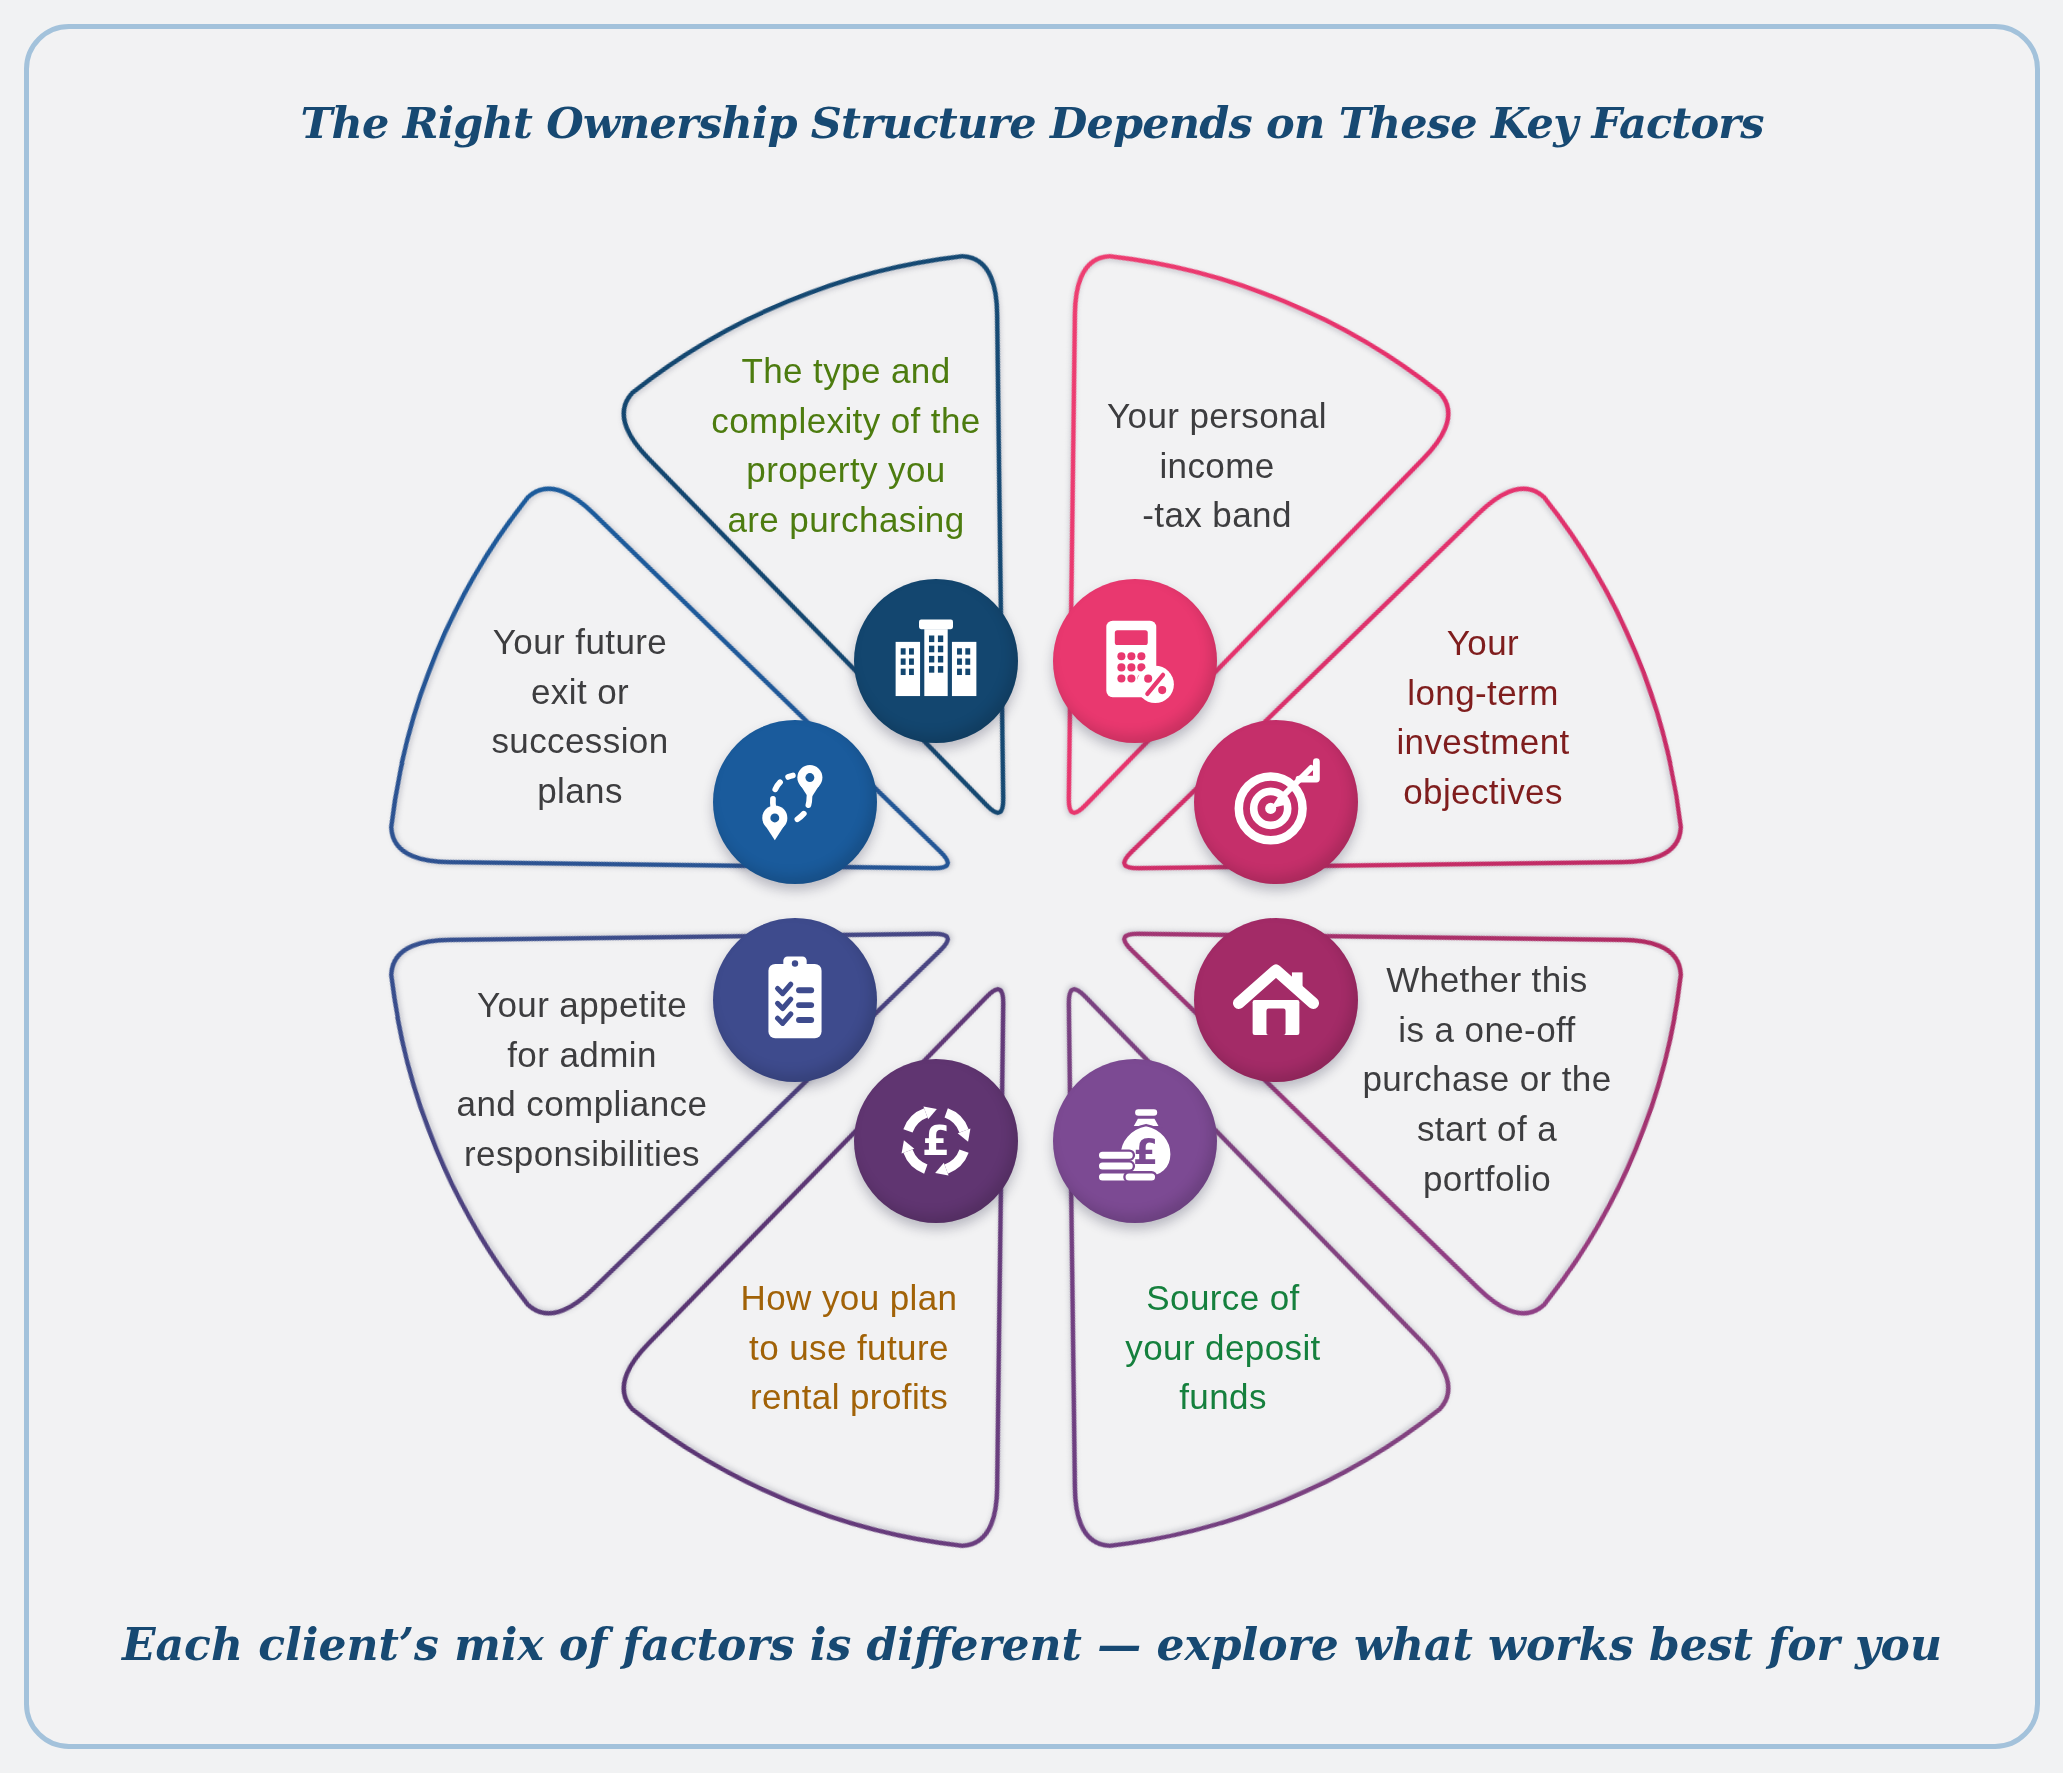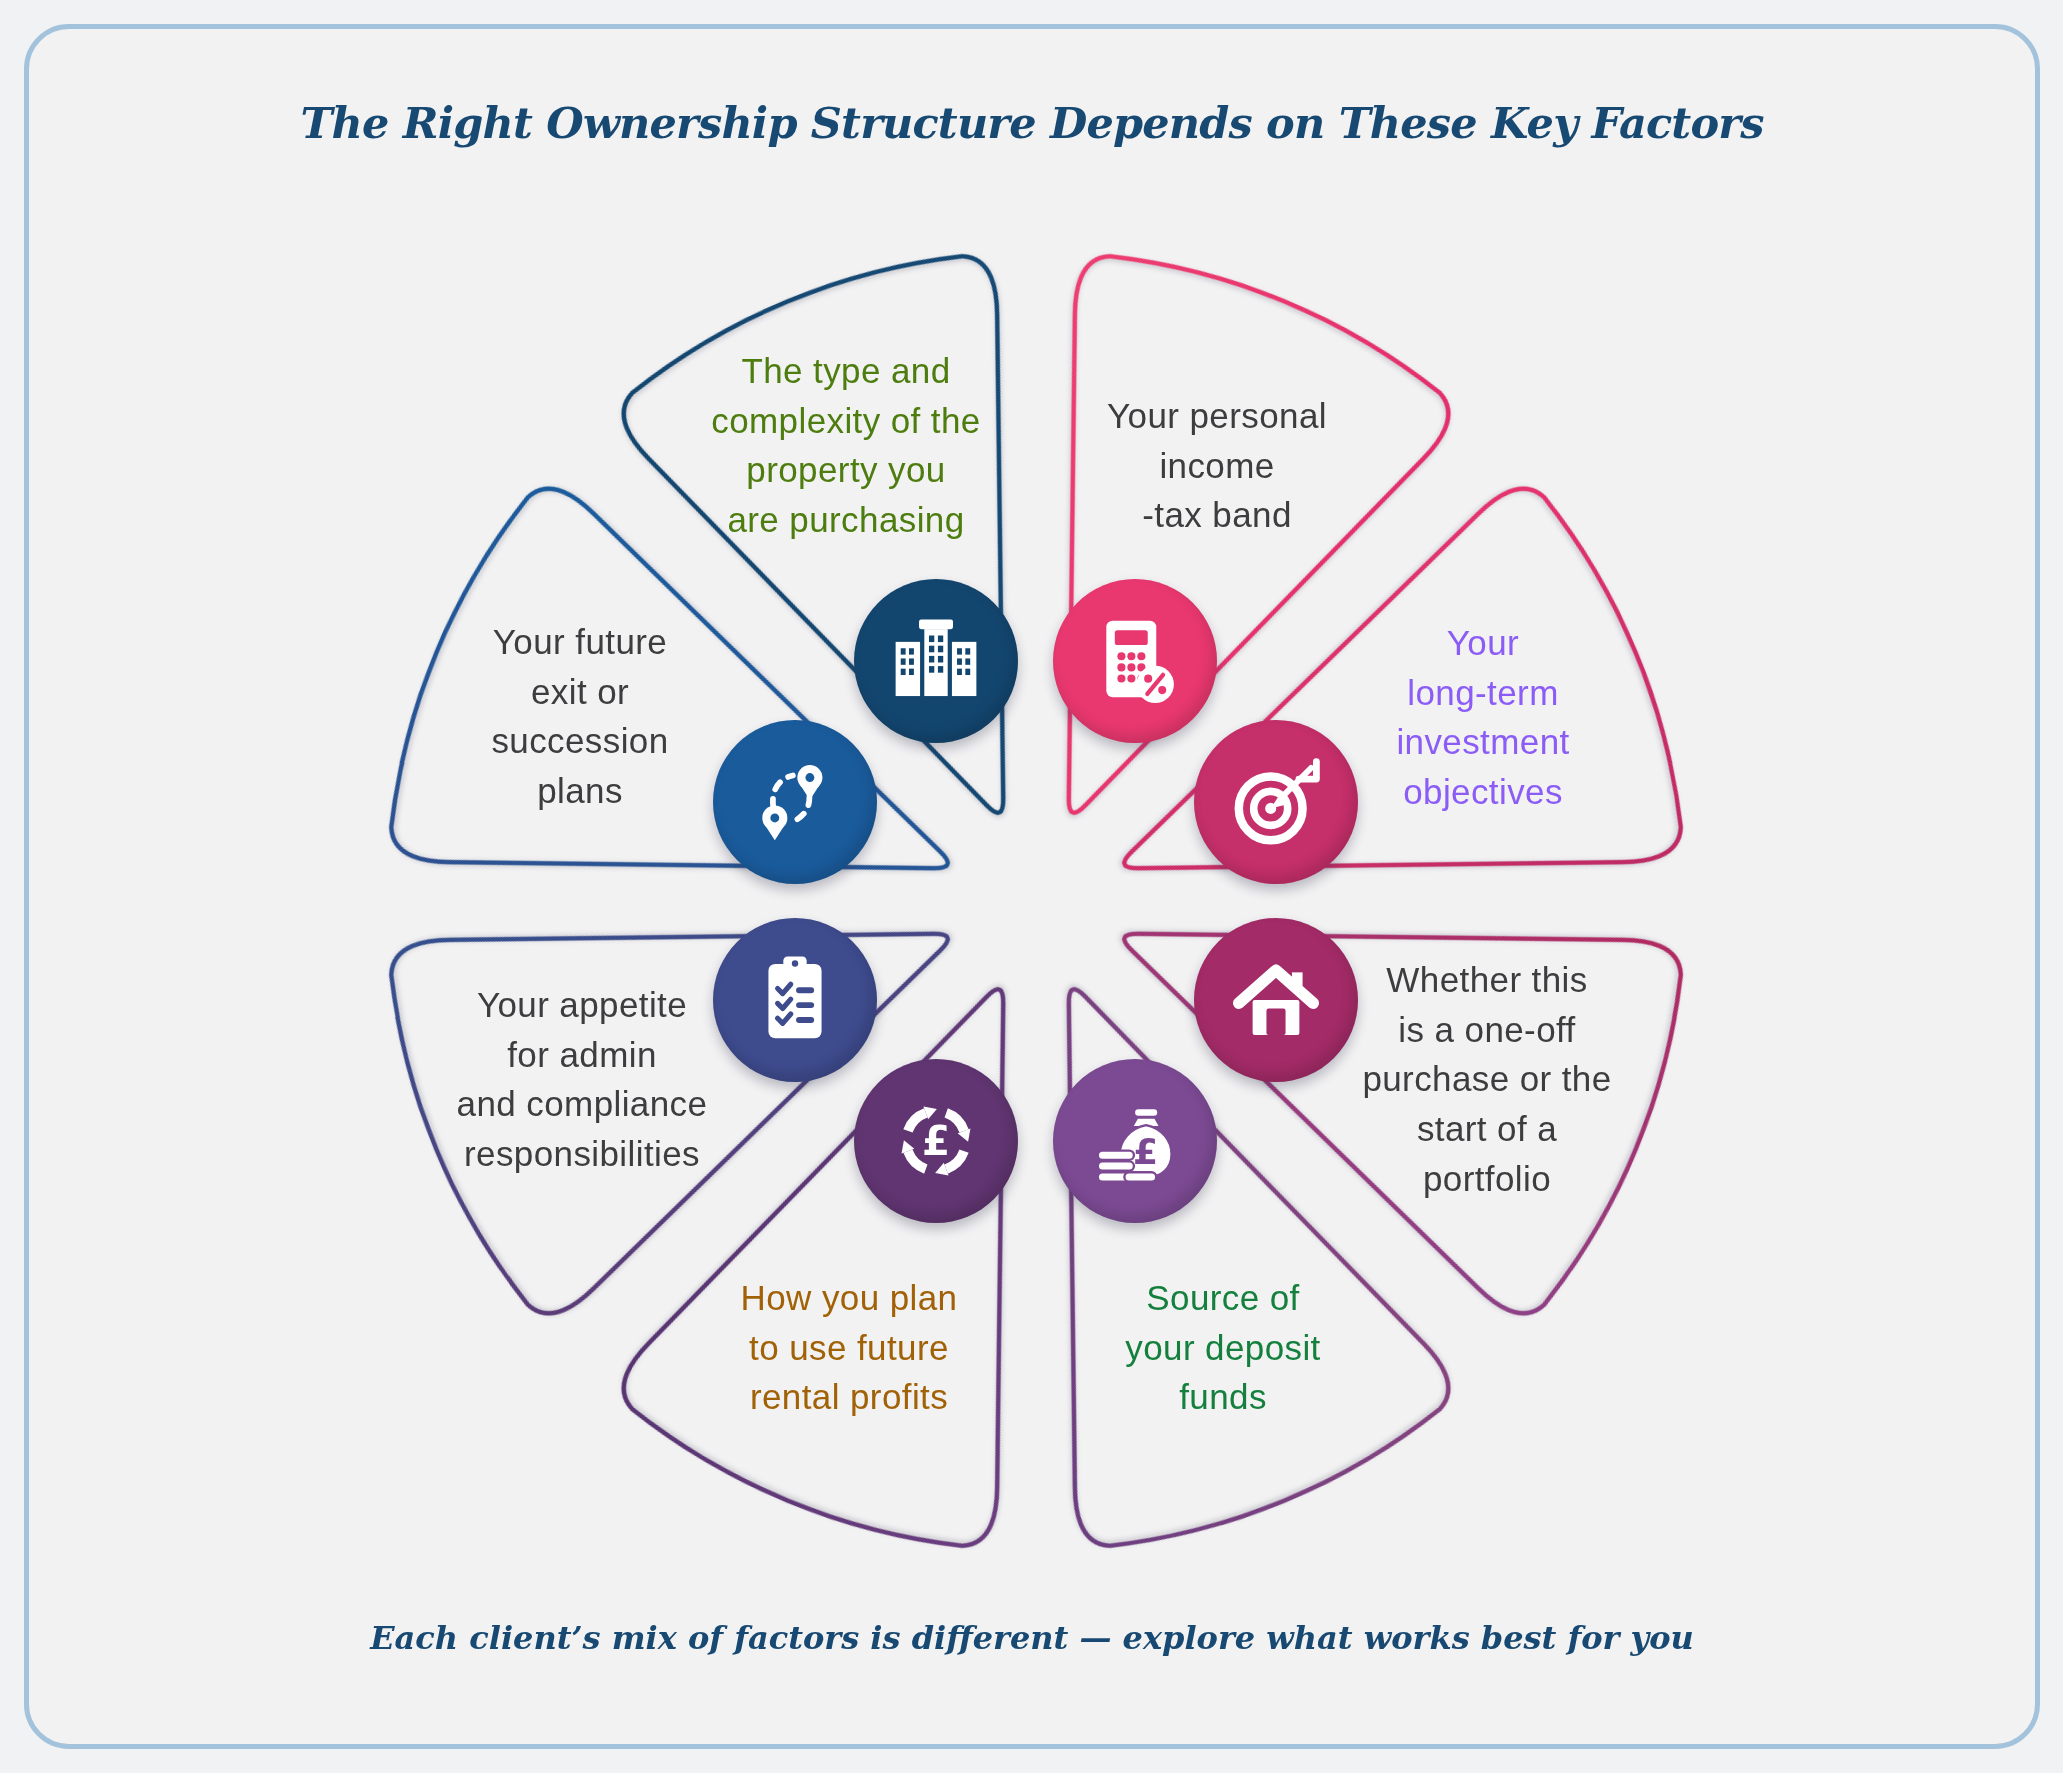--- a/index.html
+++ b/index.html
@@ -14,21 +14,21 @@
     background:#f2f2f3;
   }
   .title{
     position:absolute;top:71px;left:0;right:0;text-align:center;
     font-family:"DejaVu Serif", serif;font-style:italic;font-weight:600;
     font-size:43px;line-height:1.1;letter-spacing:-0.8px;
   }
   .footer{
     position:absolute;top:1619px;left:0;right:0;text-align:center;
     font-family:"DejaVu Serif", serif;font-style:italic;font-weight:600;
-    font-size:32px;line-height:1.2;
+    font-size:44px;line-height:1.2;
   }
   .petal-svg{position:absolute;left:0;top:0;width:2064px;height:1773px;}
   .petal{fill:none;stroke-width:5.5;filter:drop-shadow(0 3px 3px rgba(40,40,70,.22));}
   .icon-circle{
     position:absolute;width:164px;height:164px;border-radius:50%;
     display:flex;align-items:center;justify-content:center;
     box-shadow:0 6.4px 11.3px rgba(40,40,70,.28), inset -4.8px -7.3px 13px rgba(0,0,0,.14);
   }
   .icon-circle svg{width:102px;height:102px;display:block;}
   .factor-label{
@@ -239,21 +239,21 @@
   </svg>
 </div>
 
 <div class="factor-label lb-0" style="color: #4d7c0f;">The type and
 complexity of the
 property you
 are purchasing</div>
 <div class="factor-label lb-1" style="color: rgb(61, 61, 63); margin-top: 21px;">Your personal
 income
 -tax band</div>
-<div class="factor-label lb-2" style="color: #8b5cf6;">Your
+<div class="factor-label lb-2" style="color: #7f1d1d;">Your
 long-term
 investment
 objectives</div>
 <div class="factor-label lb-3" style="color: rgb(61, 61, 63);">Whether this
 is a one-off
 purchase or the
 start of a
 portfolio</div>
 <div class="factor-label lb-4" style="color: #15803d;">Source of
 your deposit

